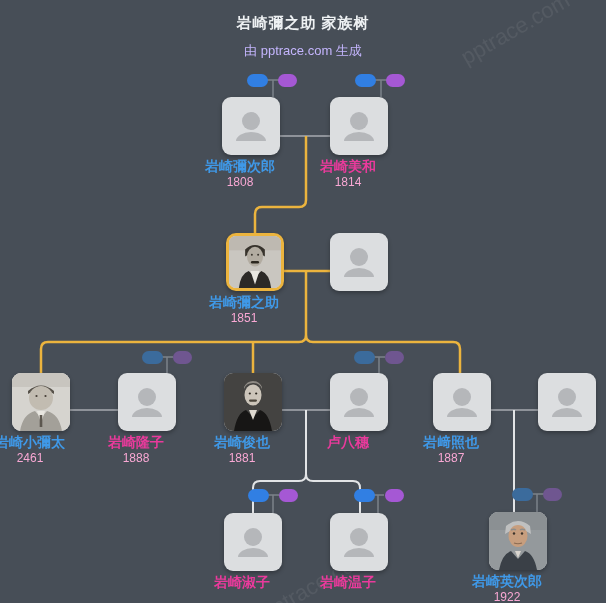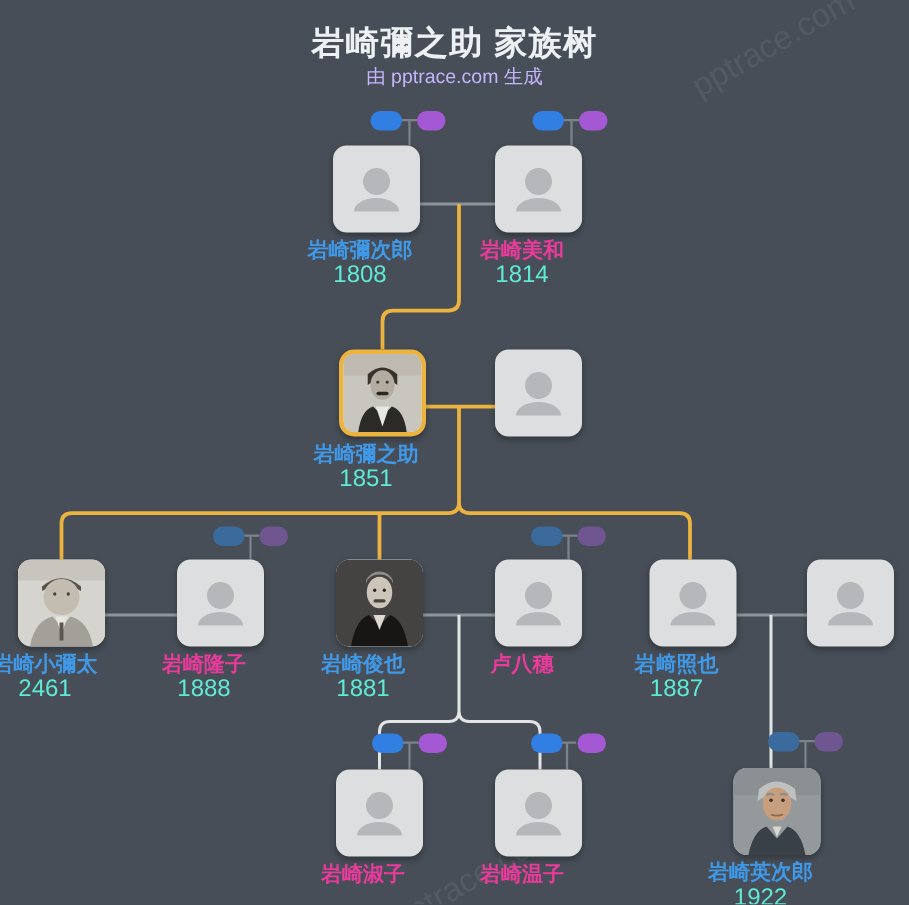--- a/index.html
+++ b/index.html
@@ -1,38 +1,38 @@
 <!DOCTYPE html>
 <html><head>
 <meta charset="utf-8">
 <style>
   html,body{margin:0;padding:0;}
   body{font-family:"Liberation Sans","DejaVu Sans",sans-serif;background:#474e57;}
   #stage{position:relative;width:606px;height:603px;background:#474e57;overflow:hidden;}
 
   .title{position:absolute;top:14px;left:0;width:100%;text-align:center;
-         color:#eef1f3;font-size:22px;font-weight:bold;letter-spacing:1px;}
+         color:#eef1f3;font-size:15px;font-weight:bold;letter-spacing:1px;}
   .subtitle{position:absolute;top:42px;left:0;width:100%;text-align:center;
             color:#c4b5fd;font-size:13px;}
   .watermark{position:absolute;color:rgba(255,255,255,0.07);font-size:22px;
              transform:rotate(-30deg);white-space:nowrap;pointer-events:none;}
 
   svg.connectors{position:absolute;left:0;top:0;z-index:1;}
 
   .node{position:absolute;width:36px;z-index:2;}
   .avatar{width:58px;height:58px;border-radius:9px;background:#dcdee0;
           overflow:hidden;box-shadow:0 2px 4px rgba(0,0,0,0.3);box-sizing:border-box;}
   .avatar.gold{border:3px solid #ecb43e;border-radius:10px;}
   .avatar svg{display:block;width:100%;height:100%;}
   .pname{position:absolute;top:61px;left:50%;transform:translateX(-50%);
          white-space:nowrap;font-size:14px;font-weight:bold;}
   .pname.blue{color:#3f99e8;}
   .pname.pink{color:#ea3a9c;text-align:right;}
   .pyear{position:absolute;top:78px;left:50%;transform:translateX(-50%);
-         white-space:nowrap;font-size:16px;color:#5eead4;}
+         white-space:nowrap;font-size:12px;color:#f9a8d4;}
 
   .pillpair{position:absolute;display:flex;gap:10px;z-index:3;}
   .pill{height:13px;border-radius:6.5px;display:block;}
   .pill.blue{width:21px;background:#317fe3;}
   .pill.purple{width:19px;background:#a558d4;}
   .pillpair.muted .pill.blue{background:#3b6b9c;}
   .pillpair.muted .pill.purple{background:#6f5690;}
 </style>
 </head>
 <body>

